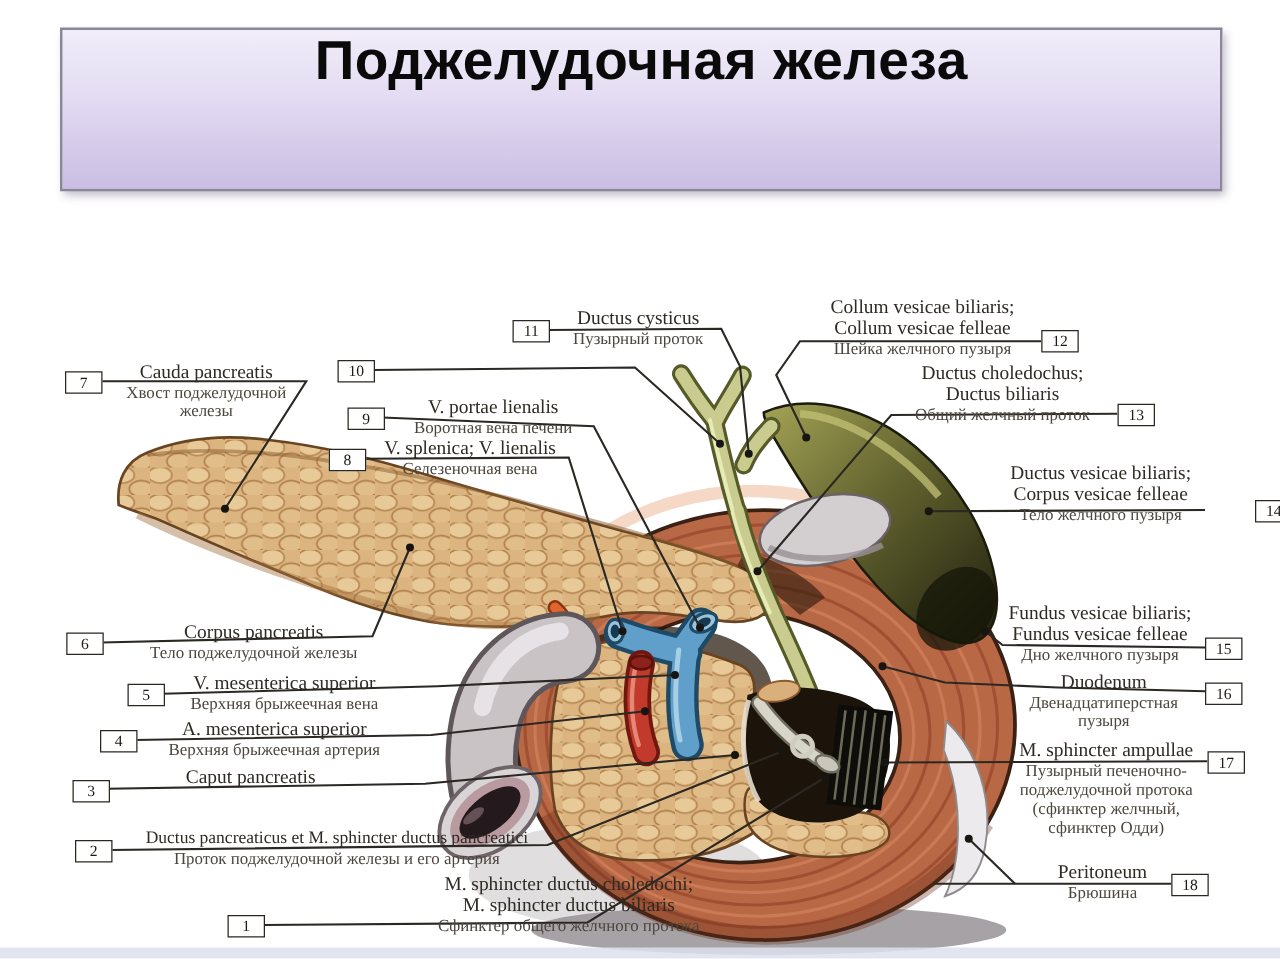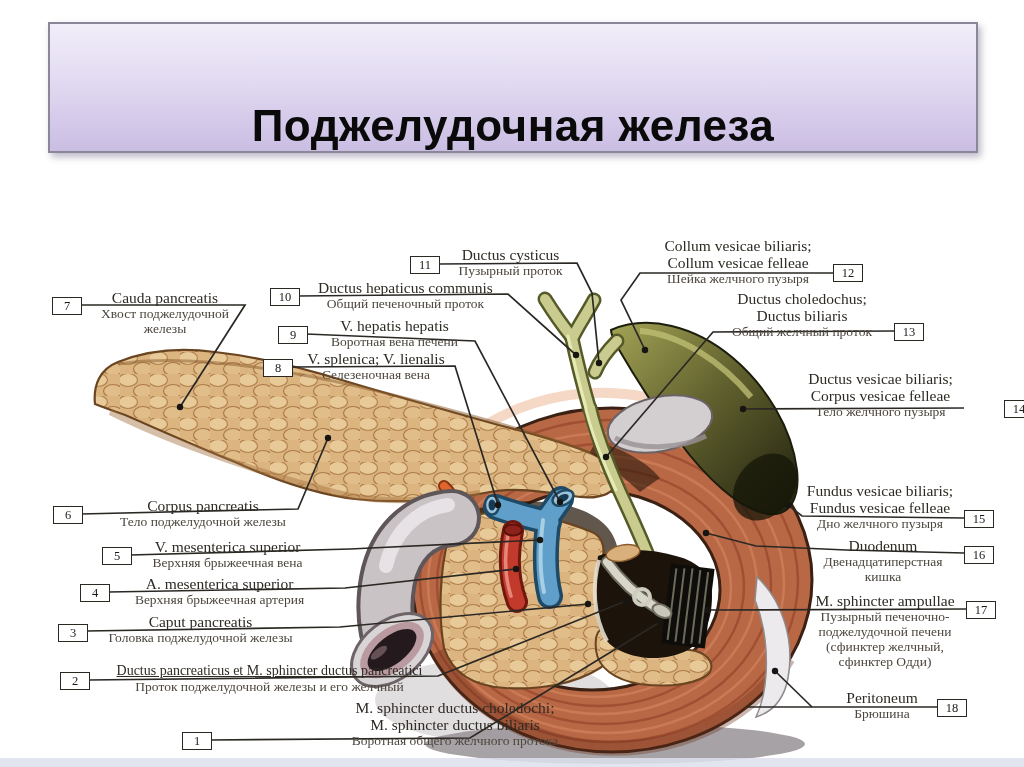--- a/index.html
+++ b/index.html
@@ -2,28 +2,28 @@
 <html><head>
 <meta charset="utf-8">
 <style>
   html,body{margin:0;padding:0;background:#fff;}
   .stage{position:relative;width:1024px;height:767px;background:#ffffff;overflow:hidden;
          font-family:"Liberation Serif", serif;}
   .banner{position:absolute;left:48px;top:22px;width:926px;height:127px;
           border:2px solid #8a8798;
           background:linear-gradient(180deg,#f1edf9 0%,#e4ddf3 40%,#cabde3 100%);
           box-shadow:3px 4px 7px rgba(110,100,135,.45);
-          display:flex;align-items:flex-end;justify-content:center;}
+          display:flex;align-items:flex-start;justify-content:center;}
   .banner h1{margin:0;font-family:"Liberation Sans", sans-serif;font-weight:bold;
              font-size:44px;color:#0a0a0a;letter-spacing:.5px;}
   .illu{position:absolute;left:0;top:0;width:1024px;height:767px;}
   .lbl{position:absolute;text-align:center;color:#2f2b26;z-index:5;}
   .la{font-size:15.5px;line-height:17px;white-space:nowrap;color:#2e2a24;}
   .ru{font-size:13.5px;line-height:15px;white-space:nowrap;color:#4c463e;}
-  .lbl.small .la{font-size:14px;text-decoration:underline;}
+  .lbl.small .la{font-size:14px;}
   .numbox{position:absolute;width:28px;height:16px;background:#fff;border:1.7px solid #2b2721;
           font-size:12.5px;line-height:16px;text-align:center;color:#1d1a15;z-index:6;}
   .bottomstrip{position:absolute;left:0;bottom:0;width:1024px;height:9px;background:#dde1ec;opacity:.85;}
 </style>
 </head>
 <body>
 
 <div class="stage">
 
   <div class="banner">
@@ -249,29 +249,28 @@
   <div class="numbox" style="left:894px;top:323px">13</div>
   <div class="numbox" style="left:1004px;top:400px">14</div>
   <div class="numbox" style="left:964px;top:510px">15</div>
   <div class="numbox" style="left:964px;top:546px">16</div>
   <div class="numbox" style="left:966px;top:601px">17</div>
   <div class="numbox" style="left:937px;top:699px">18</div>
 
   <div class="lbl" style="left:310px;top:699px;width:290px">
     <div class="la">M. sphincter ductus choledochi;</div>
     <div class="la">M. sphincter ductus biliaris</div>
-    <div class="ru">Воротная общего желчного протока</div>
+    <div class="ru">Сфинктер общего желчного протока</div>
   </div>
   <div class="lbl small" style="left:92px;top:662px;width:355px">
     <div class="la">Ductus pancreaticus et M. sphincter ductus pancreatici</div>
-    <div class="ru">Проток поджелудочной железы и его желчный</div>
+    <div class="ru">Проток поджелудочной железы и его артерия</div>
   </div>
   <div class="lbl" style="left:88px;top:613px;width:225px">
     <div class="la">Caput pancreatis</div>
-    <div class="ru">Головка поджелудочной железы</div>
   </div>
   <div class="lbl" style="left:112px;top:575px;width:215px">
     <div class="la">A. mesenterica superior</div>
     <div class="ru">Верхняя брыжеечная артерия</div>
   </div>
   <div class="lbl" style="left:130px;top:538px;width:195px">
     <div class="la">V. mesenterica superior</div>
     <div class="ru">Верхняя брыжеечная вена</div>
   </div>
   <div class="lbl" style="left:88px;top:497px;width:230px">
@@ -281,26 +280,22 @@
   <div class="lbl" style="left:80px;top:289px;width:170px">
     <div class="la">Cauda pancreatis</div>
     <div class="ru">Хвост поджелудочной</div>
     <div class="ru">железы</div>
   </div>
   <div class="lbl" style="left:296px;top:350px;width:160px">
     <div class="la">V. splenica; V. lienalis</div>
     <div class="ru">Селезеночная вена</div>
   </div>
   <div class="lbl" style="left:312px;top:317px;width:165px">
-    <div class="la">V. hepatis hepatis</div>
+    <div class="la">V. portae lienalis</div>
     <div class="ru">Воротная вена печени</div>
-  </div>
-  <div class="lbl" style="left:303px;top:279px;width:205px">
-    <div class="la">Ductus hepaticus communis</div>
-    <div class="ru">Общий печеночный проток</div>
   </div>
   <div class="lbl" style="left:443px;top:246px;width:135px">
     <div class="la">Ductus cysticus</div>
     <div class="ru">Пузырный проток</div>
   </div>
   <div class="lbl" style="left:643px;top:237px;width:190px">
     <div class="la">Collum vesicae biliaris;</div>
     <div class="la">Collum vesicae felleae</div>
     <div class="ru">Шейка желчного пузыря</div>
   </div>
@@ -315,26 +310,26 @@
     <div class="ru">Тело желчного пузыря</div>
   </div>
   <div class="lbl" style="left:795px;top:482px;width:170px">
     <div class="la">Fundus vesicae biliaris;</div>
     <div class="la">Fundus vesicae felleae</div>
     <div class="ru">Дно желчного пузыря</div>
   </div>
   <div class="lbl" style="left:798px;top:537px;width:170px">
     <div class="la">Duodenum</div>
     <div class="ru">Двенадцатиперстная</div>
-    <div class="ru">кишка</div>
+    <div class="ru">пузыря</div>
   </div>
   <div class="lbl" style="left:795px;top:592px;width:180px">
     <div class="la">M. sphincter ampullae</div>
     <div class="ru">Пузырный печеночно-</div>
-    <div class="ru">поджелудочной печени</div>
+    <div class="ru">поджелудочной протока</div>
     <div class="ru">(сфинктер желчный,</div>
     <div class="ru">сфинктер Одди)</div>
   </div>
   <div class="lbl" style="left:828px;top:689px;width:108px">
     <div class="la">Peritoneum</div>
     <div class="ru">Брюшина</div>
   </div>
 
   <div class="bottomstrip"></div>
 </div>

